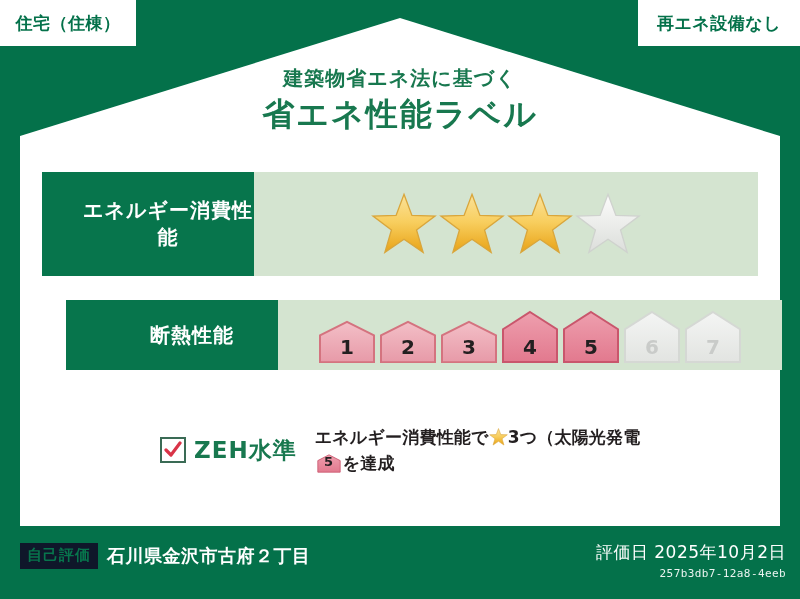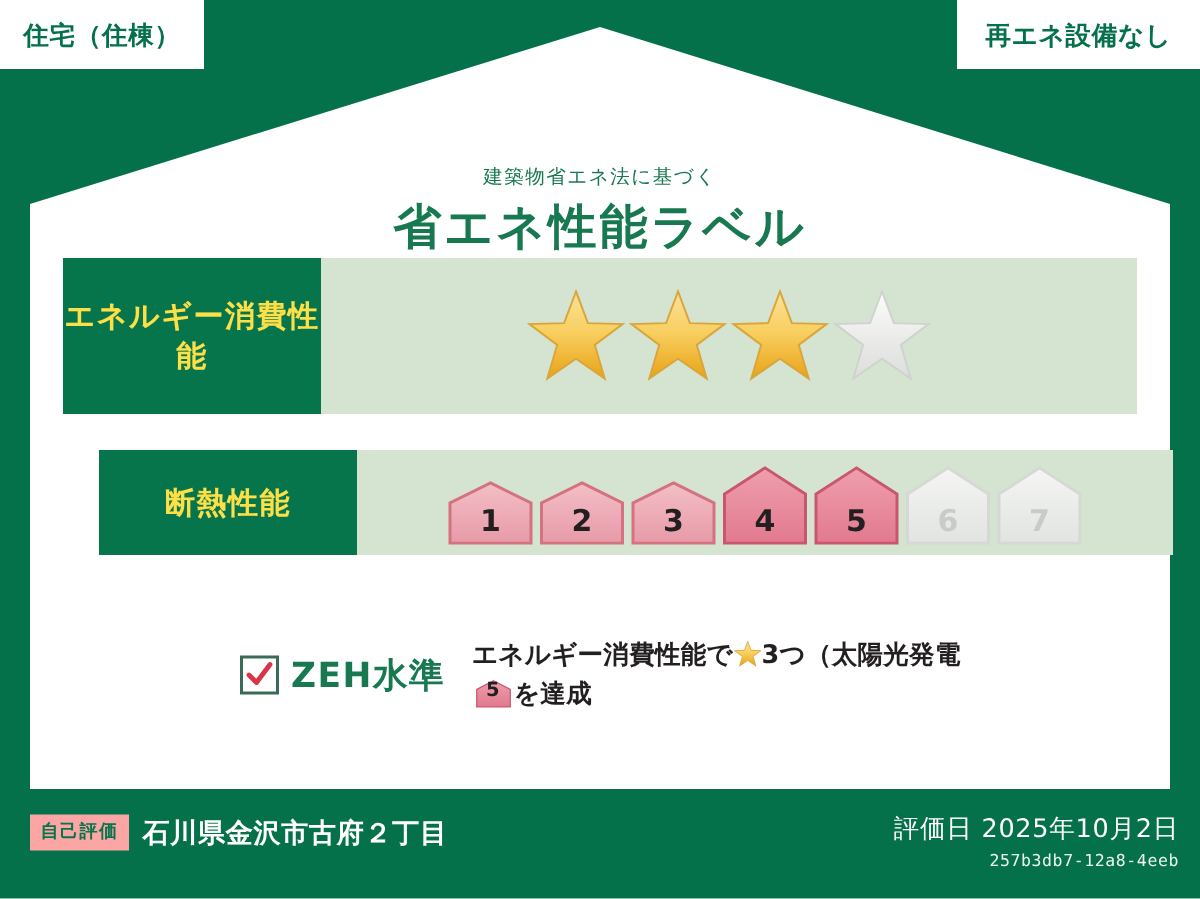--- a/index.html
+++ b/index.html
@@ -50,25 +50,24 @@
   
   #title-block {
     position: absolute;
     left: 0;
     top: 66px;
     width: 800px;
     text-align: center;
     color: #18784F;
   }
   #title-sub {
-    font-size: 13px;
-    font-weight: normal;
+    font-size: 20px;
+    font-weight: bold;
     letter-spacing: 1px;
     line-height: 1.2;
-    margin-top: 45px;
   }
   #title-main {
     font-size: 32px;
     font-weight: bold;
     letter-spacing: 2px;
     line-height: 1.25;
     margin-top: 4px;
   }
 
   
@@ -77,30 +76,31 @@
     left: 42px;
     width: 716px;
     display: flex;
     background: #D4E4D0;
   }
   #row-energy     { top: 172px; height: 104px; }
   #row-insulation { top: 300px; height: 70px; margin-left: 24px; }
 
   .perf-label {
     background: #07754C;
-    color: #fde047;
+    color: #ffffff;
     font-weight: bold;
     font-size: 20px;
     letter-spacing: 1px;
     line-height: 1.35;
     display: flex;
     align-items: center;
     justify-content: center;
     text-align: center;
     flex: 0 0 172px;
+    padding-left: 40px;
   }
   .perf-value {
     flex: 1 1 auto;
     display: flex;
     align-items: center;
     justify-content: center;
   }
 
   
   #star-strip { display: flex; align-items: center; gap: 2px; }
@@ -199,24 +199,24 @@
     height: 66px;
   }
   #footer-left {
     position: absolute;
     left: 20px;
     top: 10px;
     display: flex;
     align-items: center;
   }
   #eval-type-badge {
-    background: #fca5a5;
+    background: #0f172a;
     color: #07754C;
     font-weight: bold;
-    font-size: 12px;
+    font-size: 15px;
     letter-spacing: 1px;
     padding: 3px 7px 4px 7px;
     margin-right: 9px;
   }
   #eval-address {
     color: #ffffff;
     font-size: 18px;
     letter-spacing: 0.5px;
     font-weight: bold;
   }

